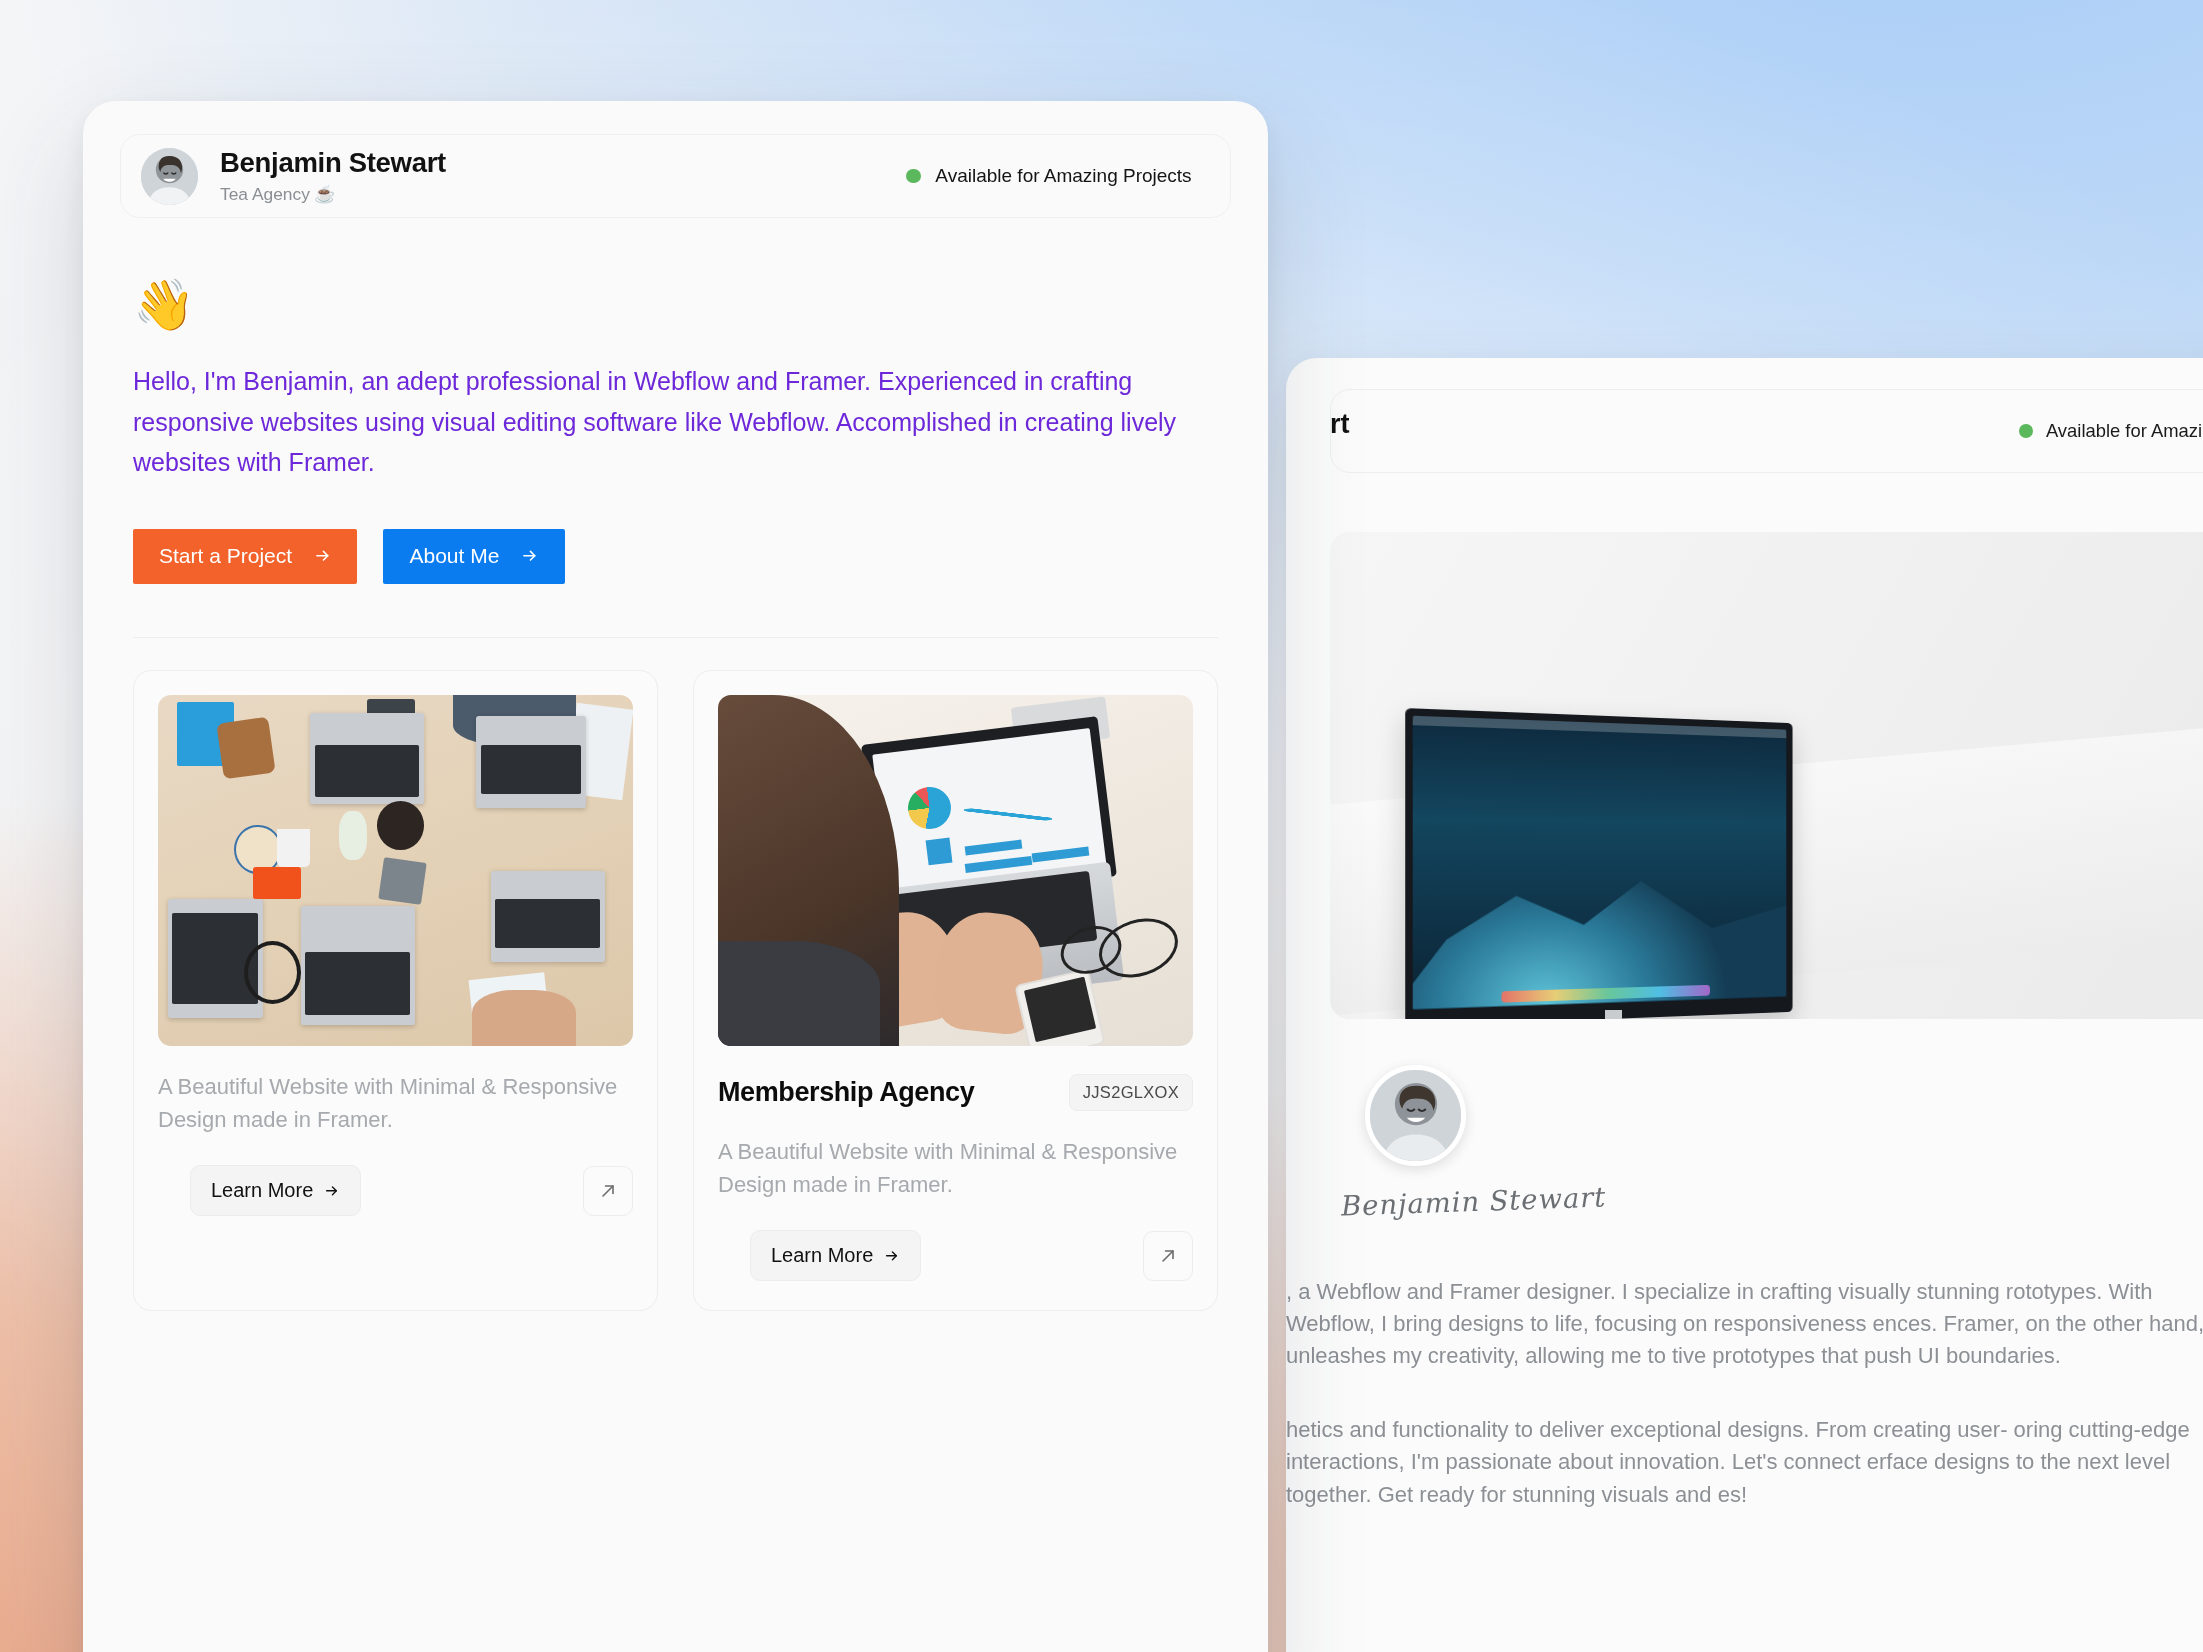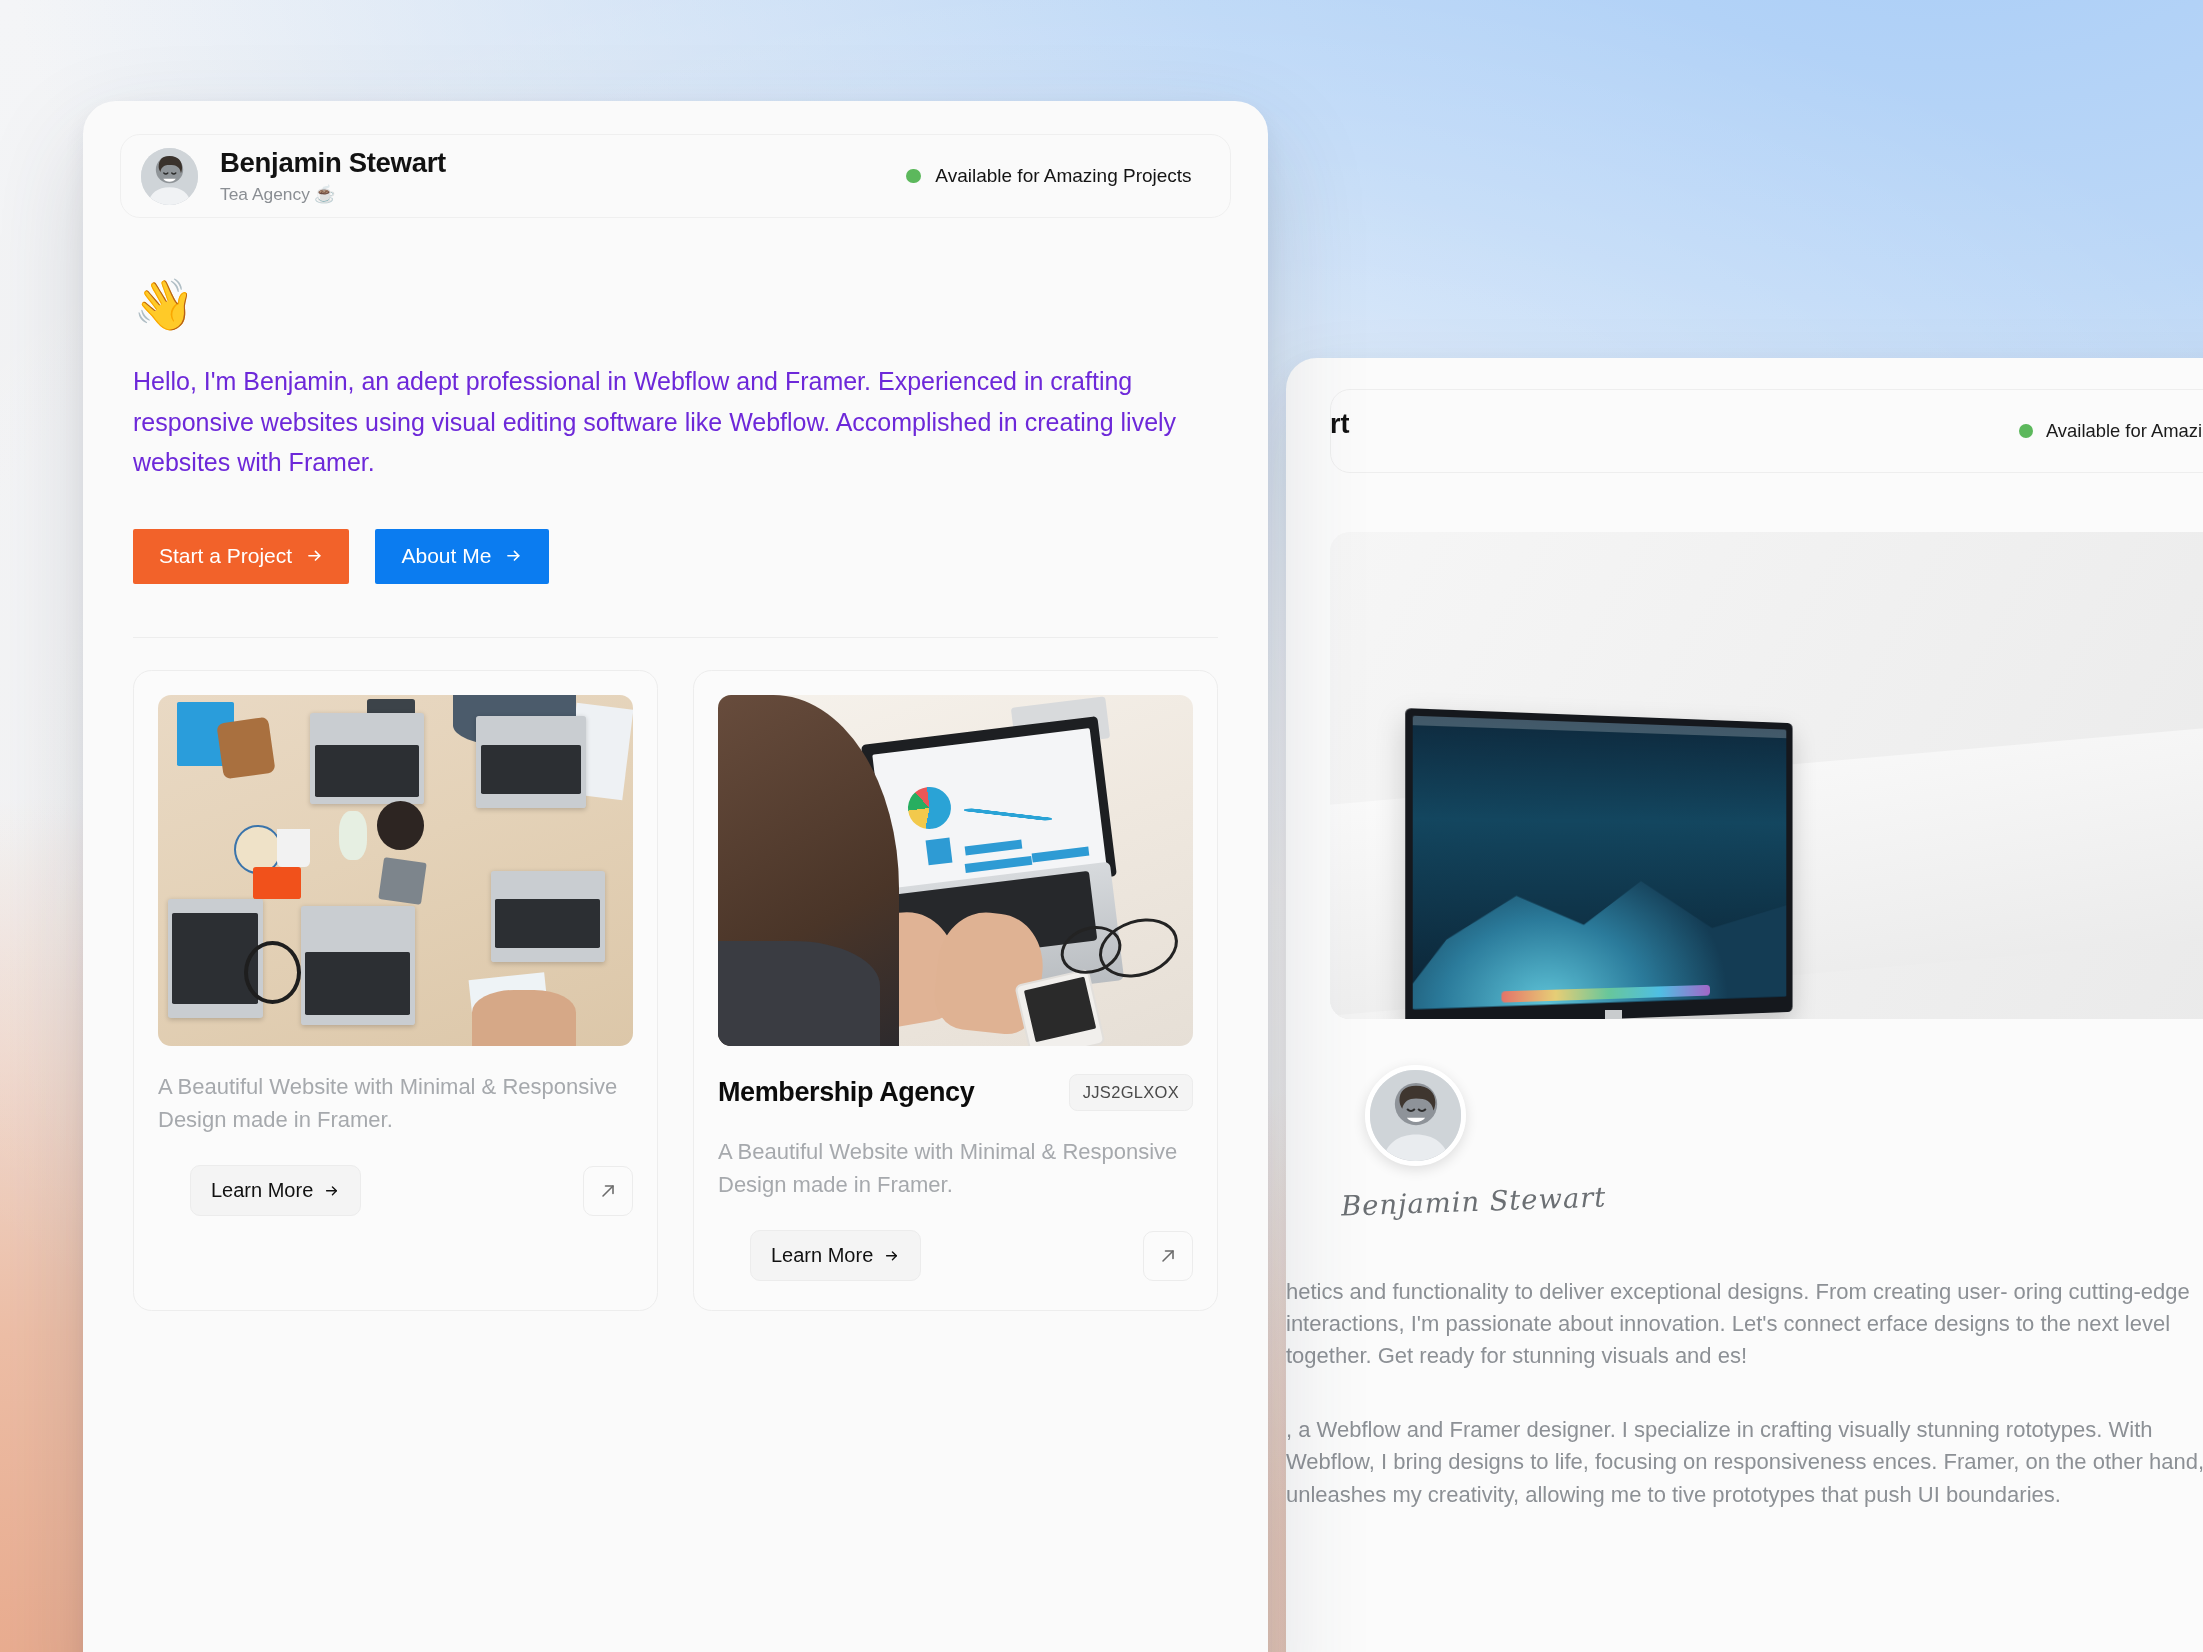--- a/index.html
+++ b/index.html
@@ -110,21 +110,21 @@
   .hero{padding:62px 44px 0 50px;}
   .wave{font-size:50px;line-height:1;}
   .h1{
     margin-top:37px; font-size:48px; font-weight:700; color:#0b0b0b;
     letter-spacing:-1.1px; line-height:1.1;
   }
   .lead{margin-top:31px;font-size:25px;line-height:1.62;color:#6d28d9;max-width:1084px;}
   .btns{margin-top:46px;display:flex;gap:26px;}
   .btn{
     border:none;border-radius:2px;color:#fff;font-size:21px;font-family:inherit;
-    padding:0 26px;height:55px;display:inline-flex;align-items:center;gap:14px;cursor:pointer;
+    padding:0 26px;height:55px;display:inline-flex;align-items:center;gap:22px;cursor:pointer;
   }
   .btn.orange{background:#f2622a;}
   .btn.blue{background:#0b7cf0;}
 
   .divider{margin:53px 50px 0 50px;height:0.9px;background:#ededed;}
 
   .work-head{
     margin:44px 50px 0 50px;display:flex;align-items:center;
   }
   .case-icon{width:27.5px;height:31px;flex:none;}
@@ -248,22 +248,22 @@
     <circle cx="50" cy="37" r="23" fill="#8e9399"></circle>
     <path d="M50 17c14 0 21 8 21 18 0 4-1 7-2 9-2-10-8-13-19-13-8 0-13 3-15 11-2-3-3-6-3-9C32 23 38 17 50 17z" fill="#3f362f"></path>
     <path d="M14 100c2-20 17-30 36-30s34 10 36 30z" fill="#e9ecef"></path>
     <path d="M41 43c2 2 5 2 7 0M53 43c2 2 5 2 7 0" stroke="#2e2e2e" stroke-width="2.4" fill="none" stroke-linecap="round"></path>
     <path d="M40 52c4 6 16 6 20 0z" fill="#fff"></path>
   </svg>
 </div>
 <div class="bc-sign">Benjamin Stewart</div>
 
 <div class="bc-body">
+  <p>, a Webflow and Framer designer. I specialize in crafting visually stunning rototypes. With Webflow, I bring designs to life, focusing on responsiveness ences. Framer, on the other hand, unleashes my creativity, allowing me to tive prototypes that push UI boundaries.</p>
   <p>hetics and functionality to deliver exceptional designs.  From creating user- oring cutting-edge interactions, I'm passionate about innovation. Let's connect erface designs to the next level together. Get ready for stunning visuals and es!</p>
-  <p>, a Webflow and Framer designer. I specialize in crafting visually stunning rototypes. With Webflow, I bring designs to life, focusing on responsiveness ences. Framer, on the other hand, unleashes my creativity, allowing me to tive prototypes that push UI boundaries.</p>
 </div>
 
 <div id="front-card">
 
   <div class="profile-bar">
     <span class="avatar">
       <svg viewBox="0 0 100 100" width="57" height="57" aria-hidden="true">
         <rect width="100" height="100" fill="#cfd4d8"></rect>
         <circle cx="50" cy="38" r="24" fill="#909599"></circle>
         <path d="M50 14c15 0 22 9 22 20 0 4-1 8-2 10-2-11-8-14-20-14-9 0-14 3-16 12-2-3-3-6-3-9C31 21 37 14 50 14z" fill="#3a322c"></path>

